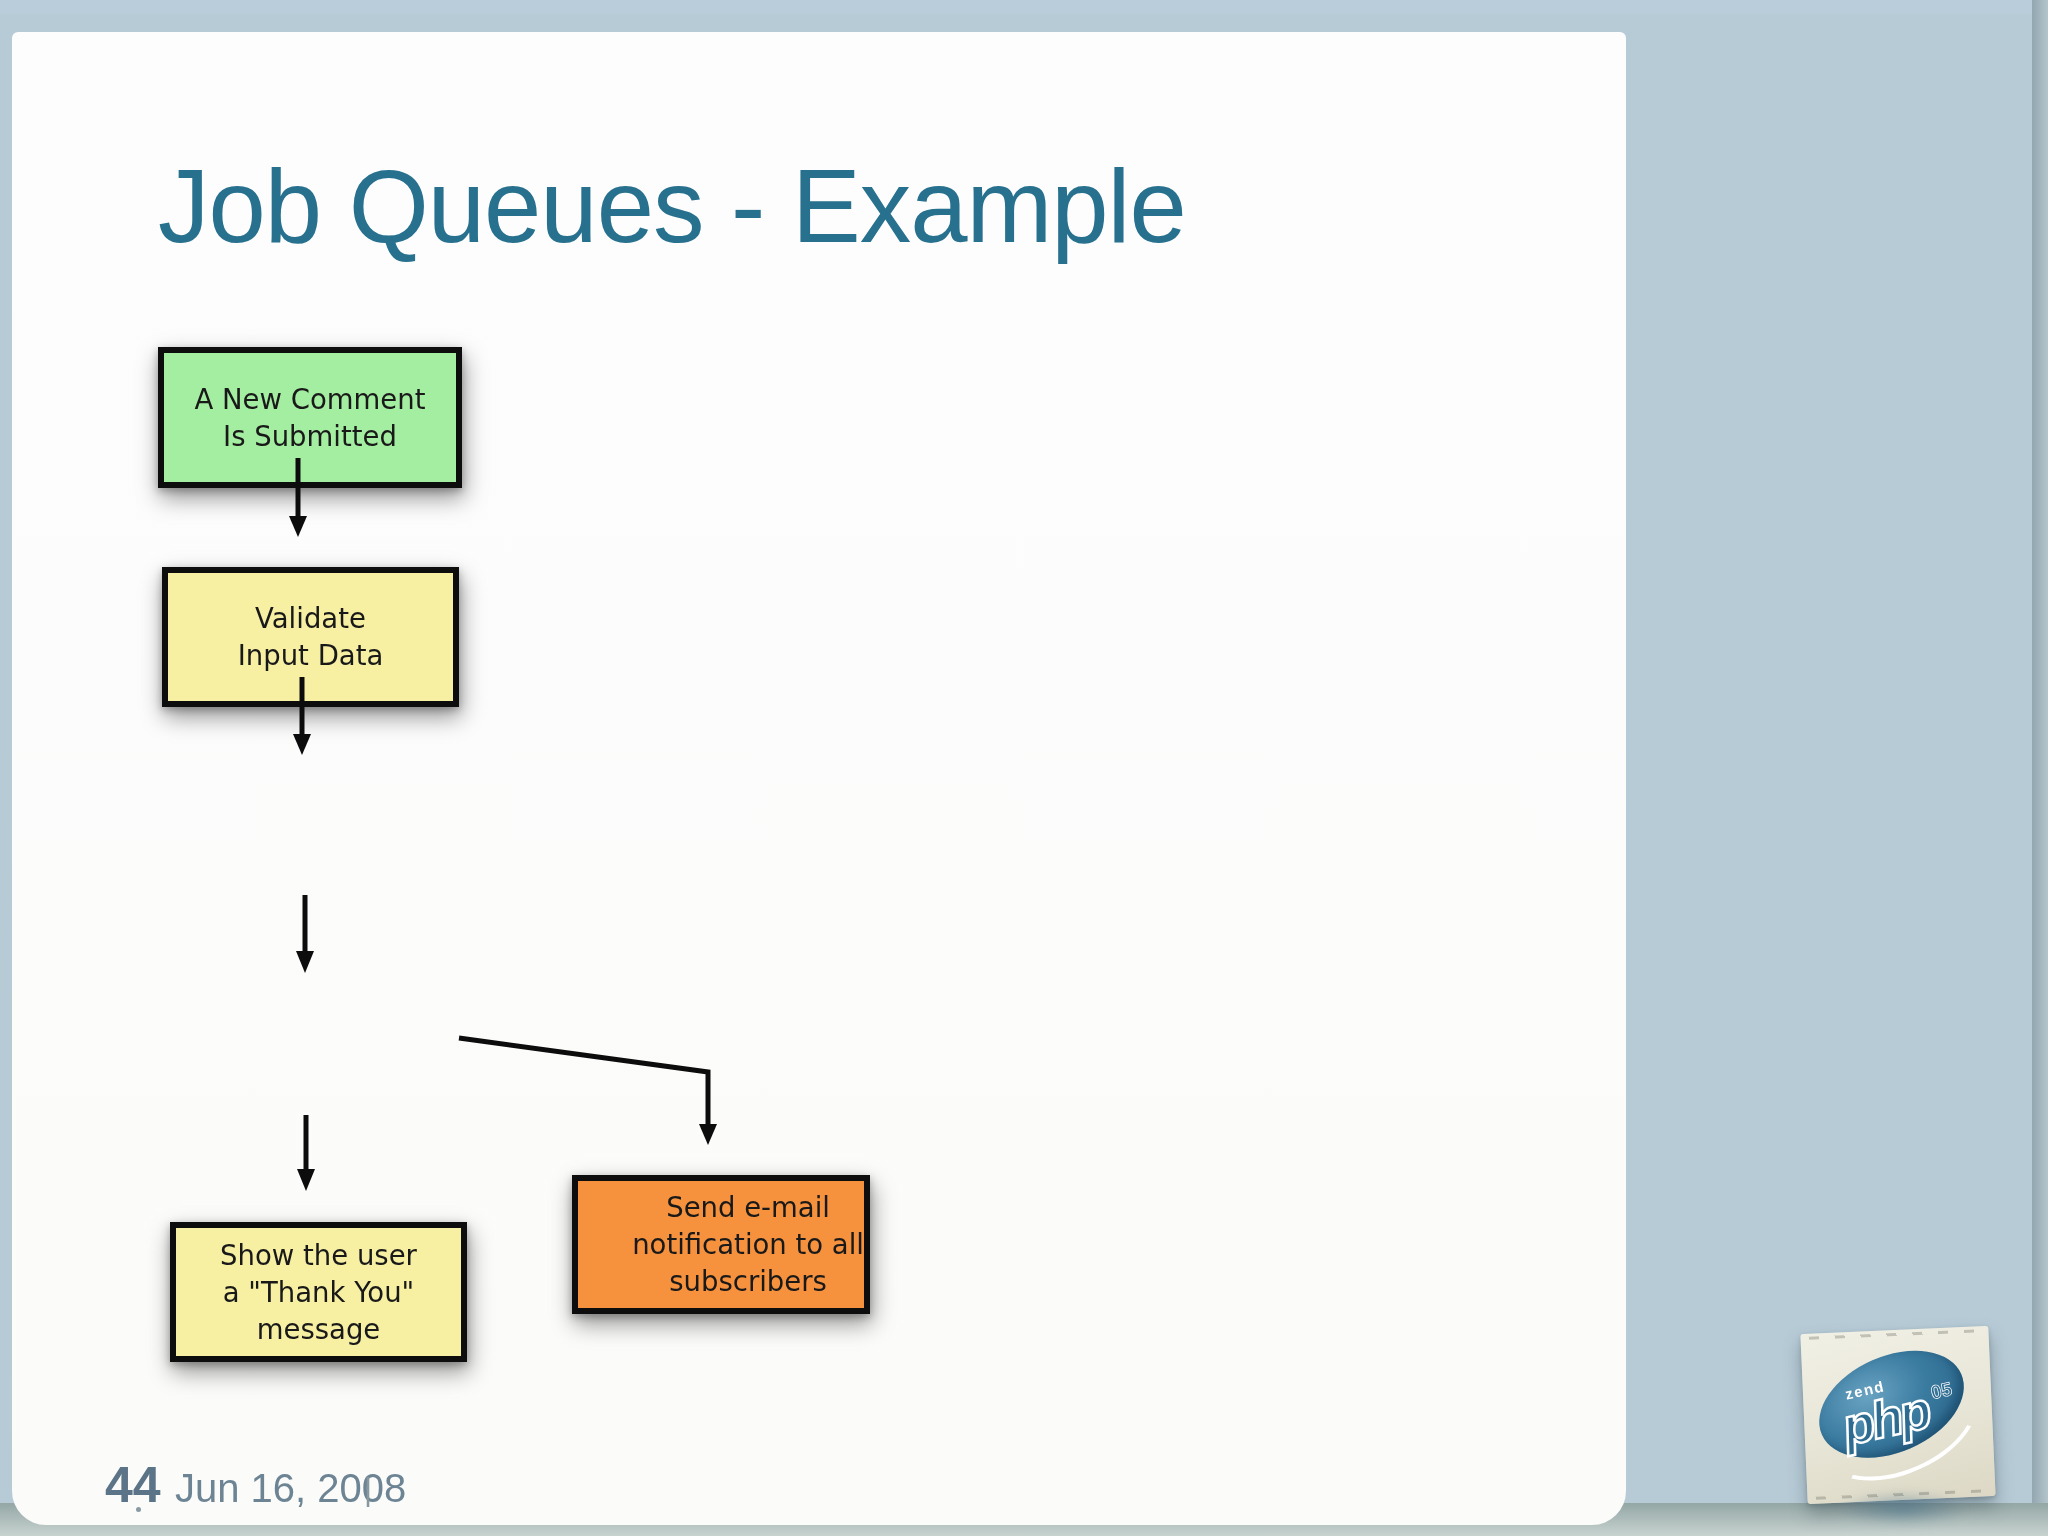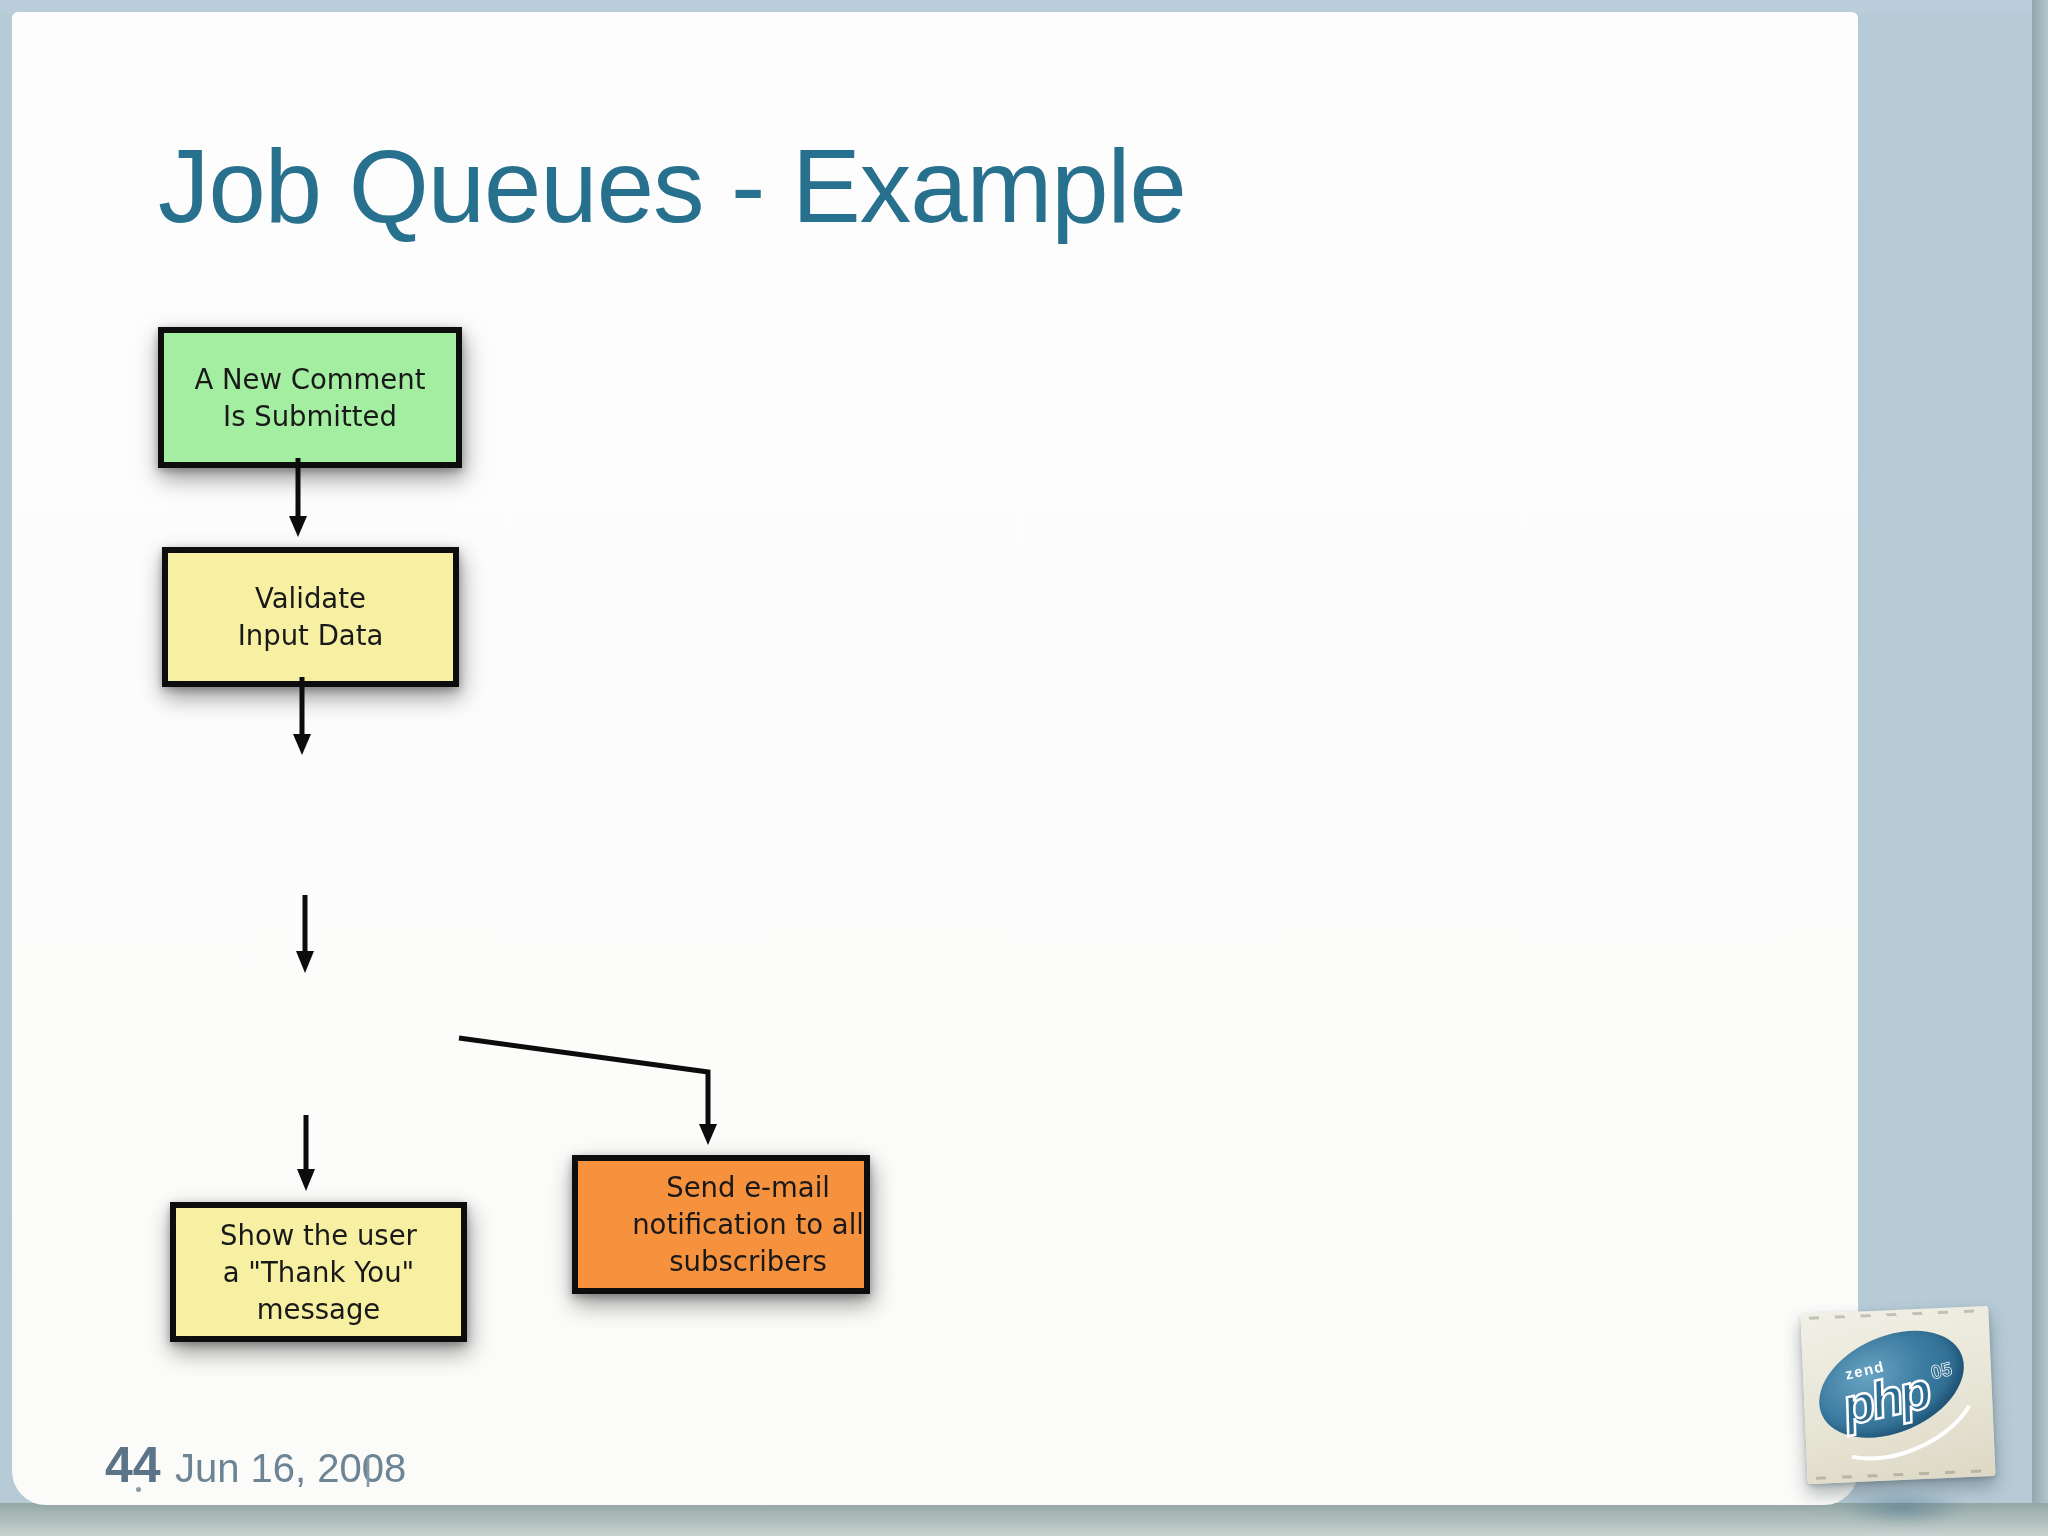--- a/index.html
+++ b/index.html
@@ -7,21 +7,21 @@
     position:relative; width:2048px; height:1536px; overflow:hidden;
     background:#b7cbd7;
     font-family:"Liberation Sans", sans-serif;
   }
   .frame-top    { position:absolute; left:0; top:0; width:100%; height:14px; background:#b9ceda; z-index:1; }
   .frame-right  { position:absolute; right:0; top:0; width:16px; height:100%;
                   background:linear-gradient(90deg,#93a7b0,#b3c4cc); z-index:1; }
   .frame-bottom { position:absolute; left:0; bottom:0; width:100%; height:33px;
                   background:linear-gradient(180deg,#94a7a5,#c8d3d0); z-index:1; }
   .slide {
-    position:absolute; left:12px; top:12px; width:1846px; height:1493px;
+    position:absolute; left:12px; top:32px; width:1614px; height:1493px;
     background:linear-gradient(180deg,#fdfdfe 0%,#fbfbf9 100%);
     border-radius:6px 6px 34px 34px; z-index:2;
   }
   .page-title {
     position:absolute; left:146px; top:116px;
     font-size:103px; font-weight:400; letter-spacing:-1px; white-space:nowrap;
   }
   
   .node {
     position:absolute; box-sizing:border-box;

